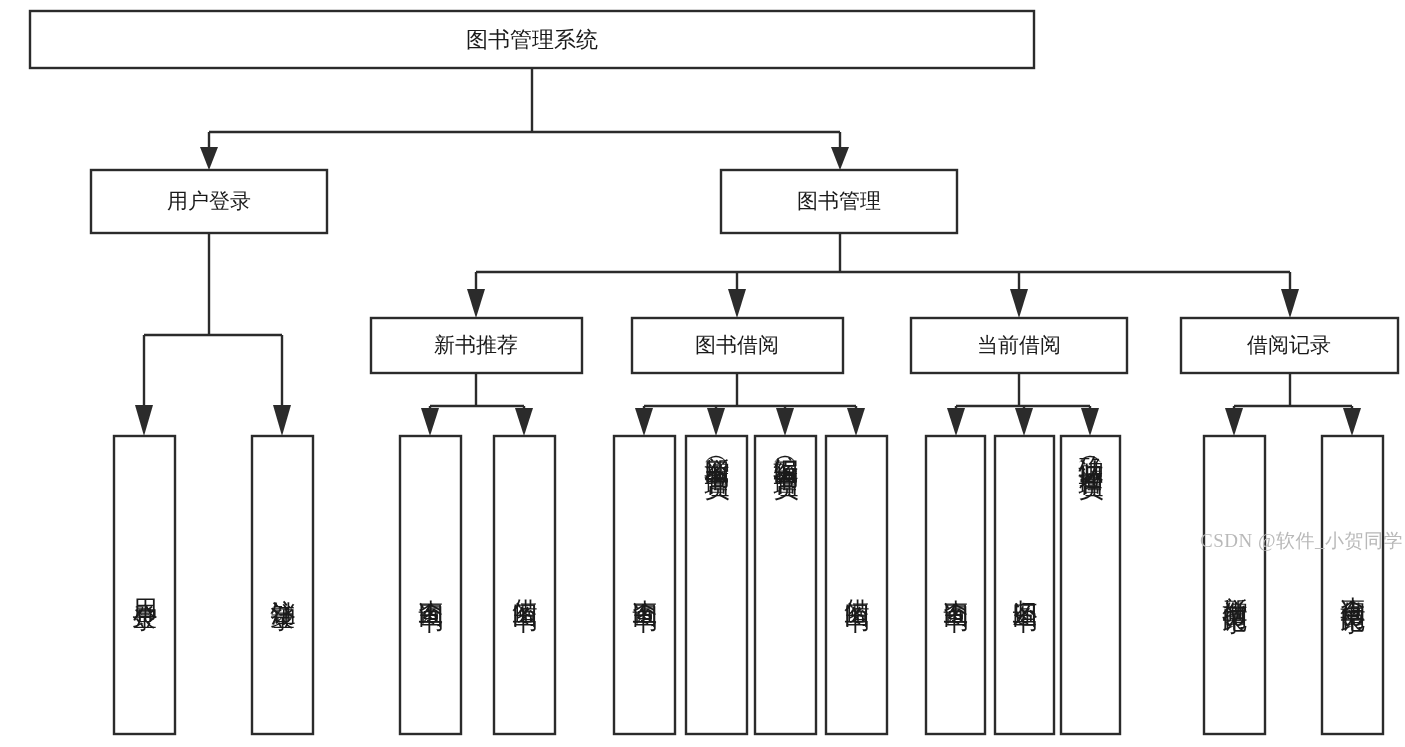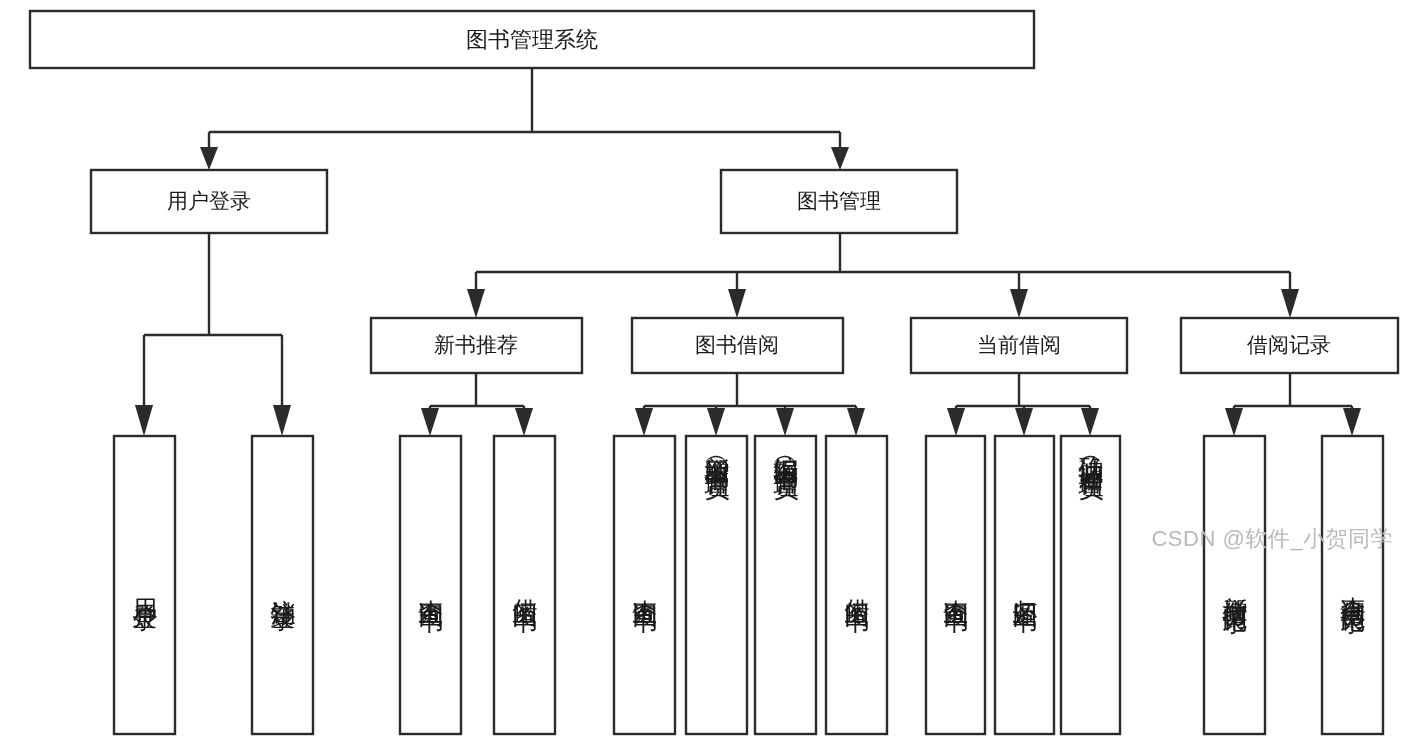--- a/index.html
+++ b/index.html
@@ -69,24 +69,24 @@
     text-orientation: upright;
     font-family: "DejaVu Sans", "Liberation Sans", sans-serif;
     font-size: 25px;
     line-height: 1.12;
     letter-spacing: 3px;
     color: #1a1a1a;
     white-space: nowrap;
   }
   .watermark {
     position: absolute;
-    right: 22px;
+    right: 12px;
     bottom: 4px;
-    font-family: Liberation Sans, sans-serif;
-    font-size: 22px;
+    font-family: Liberation Serif, serif;
+    font-size: 19px;
     color: #b9b9b9;
     letter-spacing: 0.5px;
     white-space: nowrap;
   }
 </style>
 </head>
 <body>
 
 <div id="diagram-root">
 

